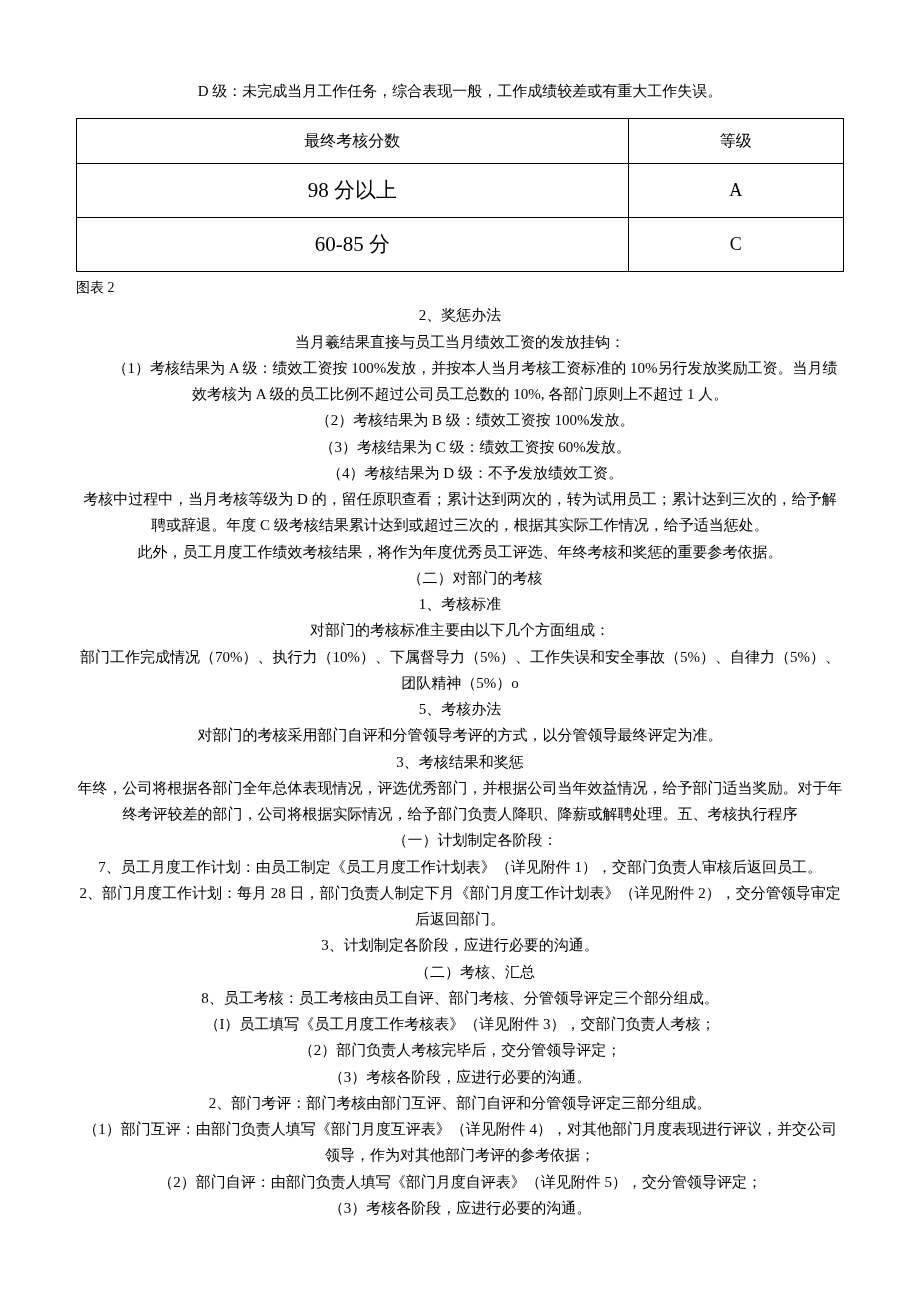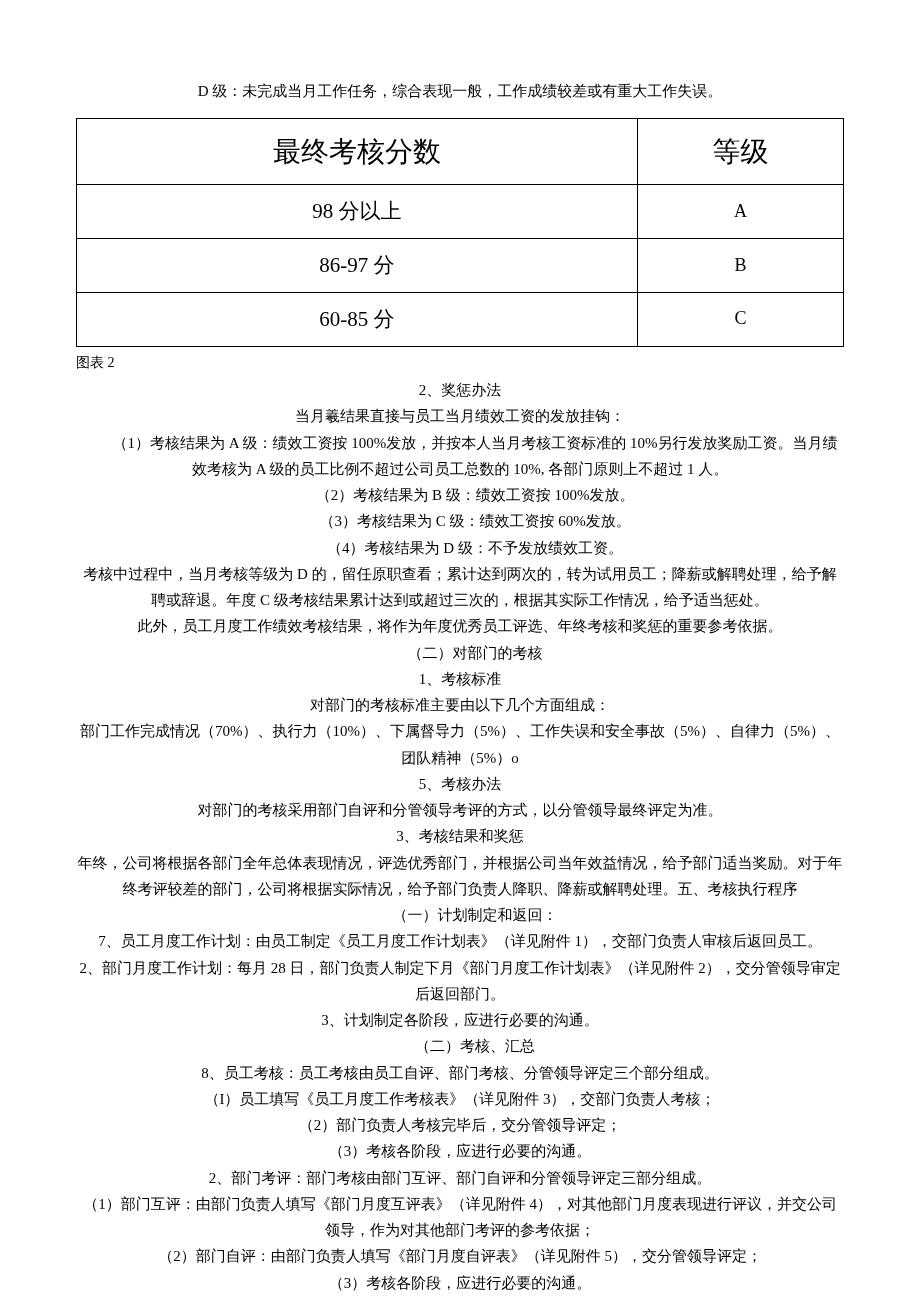--- a/index.html
+++ b/index.html
@@ -20,21 +20,21 @@
     width: 100%;
     margin-top: 14px;
   }
   table.grade th, table.grade td {
     border: 1px solid #000;
     text-align: center;
     padding: 8px 4px;
     font-weight: normal;
   }
   table.grade th {
-    font-size: 28px;
+    font-size: 16px;
   }
   table.grade td.score {
     font-size: 21px;
   }
   table.grade td.grade {
     font-size: 18px;
     font-family: "Times New Roman", serif;
   }
   .caption {
     text-align: left;
@@ -51,50 +51,46 @@
   <tbody>
       <tr>
     <th>最终考核分数</th>
     <th>等级</th>
   </tr>
   <tr>
     <td class="score">98 分以上</td>
     <td class="grade">A</td>
   </tr>
   <tr>
-    <td class="score">86-97 分</td>
-    <td class="grade">B</td>
-  </tr>
-  <tr>
     <td class="score">60-85 分</td>
     <td class="grade">C</td>
   </tr>
 </tbody>
   </table>
 <p class="caption">图表 2</p>
 
 <p class="para">2、奖惩办法</p>
 <p class="para">当月羲结果直接与员工当月绩效工资的发放挂钩：</p>
 <p class="para indent1">（1）考核结果为 A 级：绩效工资按 100%发放，并按本人当月考核工资标准的 10%另行发放奖励工资。当月绩效考核为 A 级的员工比例不超过公司员工总数的 10%, 各部门原则上不超过 1 人。</p>
 <p class="para indent1">（2）考核结果为 B 级：绩效工资按 100%发放。</p>
 <p class="para indent1">（3）考核结果为 C 级：绩效工资按 60%发放。</p>
 <p class="para indent1">（4）考核结果为 D 级：不予发放绩效工资。</p>
-<p class="para">考核中过程中，当月考核等级为 D 的，留任原职查看；累计达到两次的，转为试用员工；降薪或解聘处理，给予解聘或辞退。年度 C 级考核结果累计达到或超过三次的，根据其实际工作情况，给予适当惩处。</p>
+<p class="para">考核中过程中，当月考核等级为 D 的，留任原职查看；累计达到两次的，转为试用员工；累计达到三次的，给予解聘或辞退。年度 C 级考核结果累计达到或超过三次的，根据其实际工作情况，给予适当惩处。</p>
 <p class="para">此外，员工月度工作绩效考核结果，将作为年度优秀员工评选、年终考核和奖惩的重要参考依据。</p>
 
 <p class="para indent1">（二）对部门的考核</p>
 <p class="para">1、考核标准</p>
 <p class="para">对部门的考核标准主要由以下几个方面组成：</p>
 <p class="para">部门工作完成情况（70%）、执行力（10%）、下属督导力（5%）、工作失误和安全事故（5%）、自律力（5%）、团队精神（5%）o</p>
 <p class="para">5、考核办法</p>
 <p class="para">对部门的考核采用部门自评和分管领导考评的方式，以分管领导最终评定为准。</p>
 <p class="para">3、考核结果和奖惩</p>
 <p class="para">年终，公司将根据各部门全年总体表现情况，评选优秀部门，并根据公司当年效益情况，给予部门适当奖励。对于年终考评较差的部门，公司将根据实际情况，给予部门负责人降职、降薪或解聘处理。五、考核执行程序</p>
 
-<p class="para indent1">（一）计划制定和返回：</p>
+<p class="para indent1">（一）计划制定各阶段：</p>
 <p class="para">7、员工月度工作计划：由员工制定《员工月度工作计划表》（详见附件 1），交部门负责人审核后返回员工。</p>
 <p class="para">2、部门月度工作计划：每月 28 日，部门负责人制定下月《部门月度工作计划表》（详见附件 2），交分管领导审定后返回部门。</p>
 <p class="para">3、计划制定各阶段，应进行必要的沟通。</p>
 
 <p class="para indent1">（二）考核、汇总</p>
 <p class="para">8、员工考核：员工考核由员工自评、部门考核、分管领导评定三个部分组成。</p>
 <p class="para">（I）员工填写《员工月度工作考核表》（详见附件 3），交部门负责人考核；</p>
 <p class="para">（2）部门负责人考核完毕后，交分管领导评定；</p>
 <p class="para">（3）考核各阶段，应进行必要的沟通。</p>
 <p class="para">2、部门考评：部门考核由部门互评、部门自评和分管领导评定三部分组成。</p>

